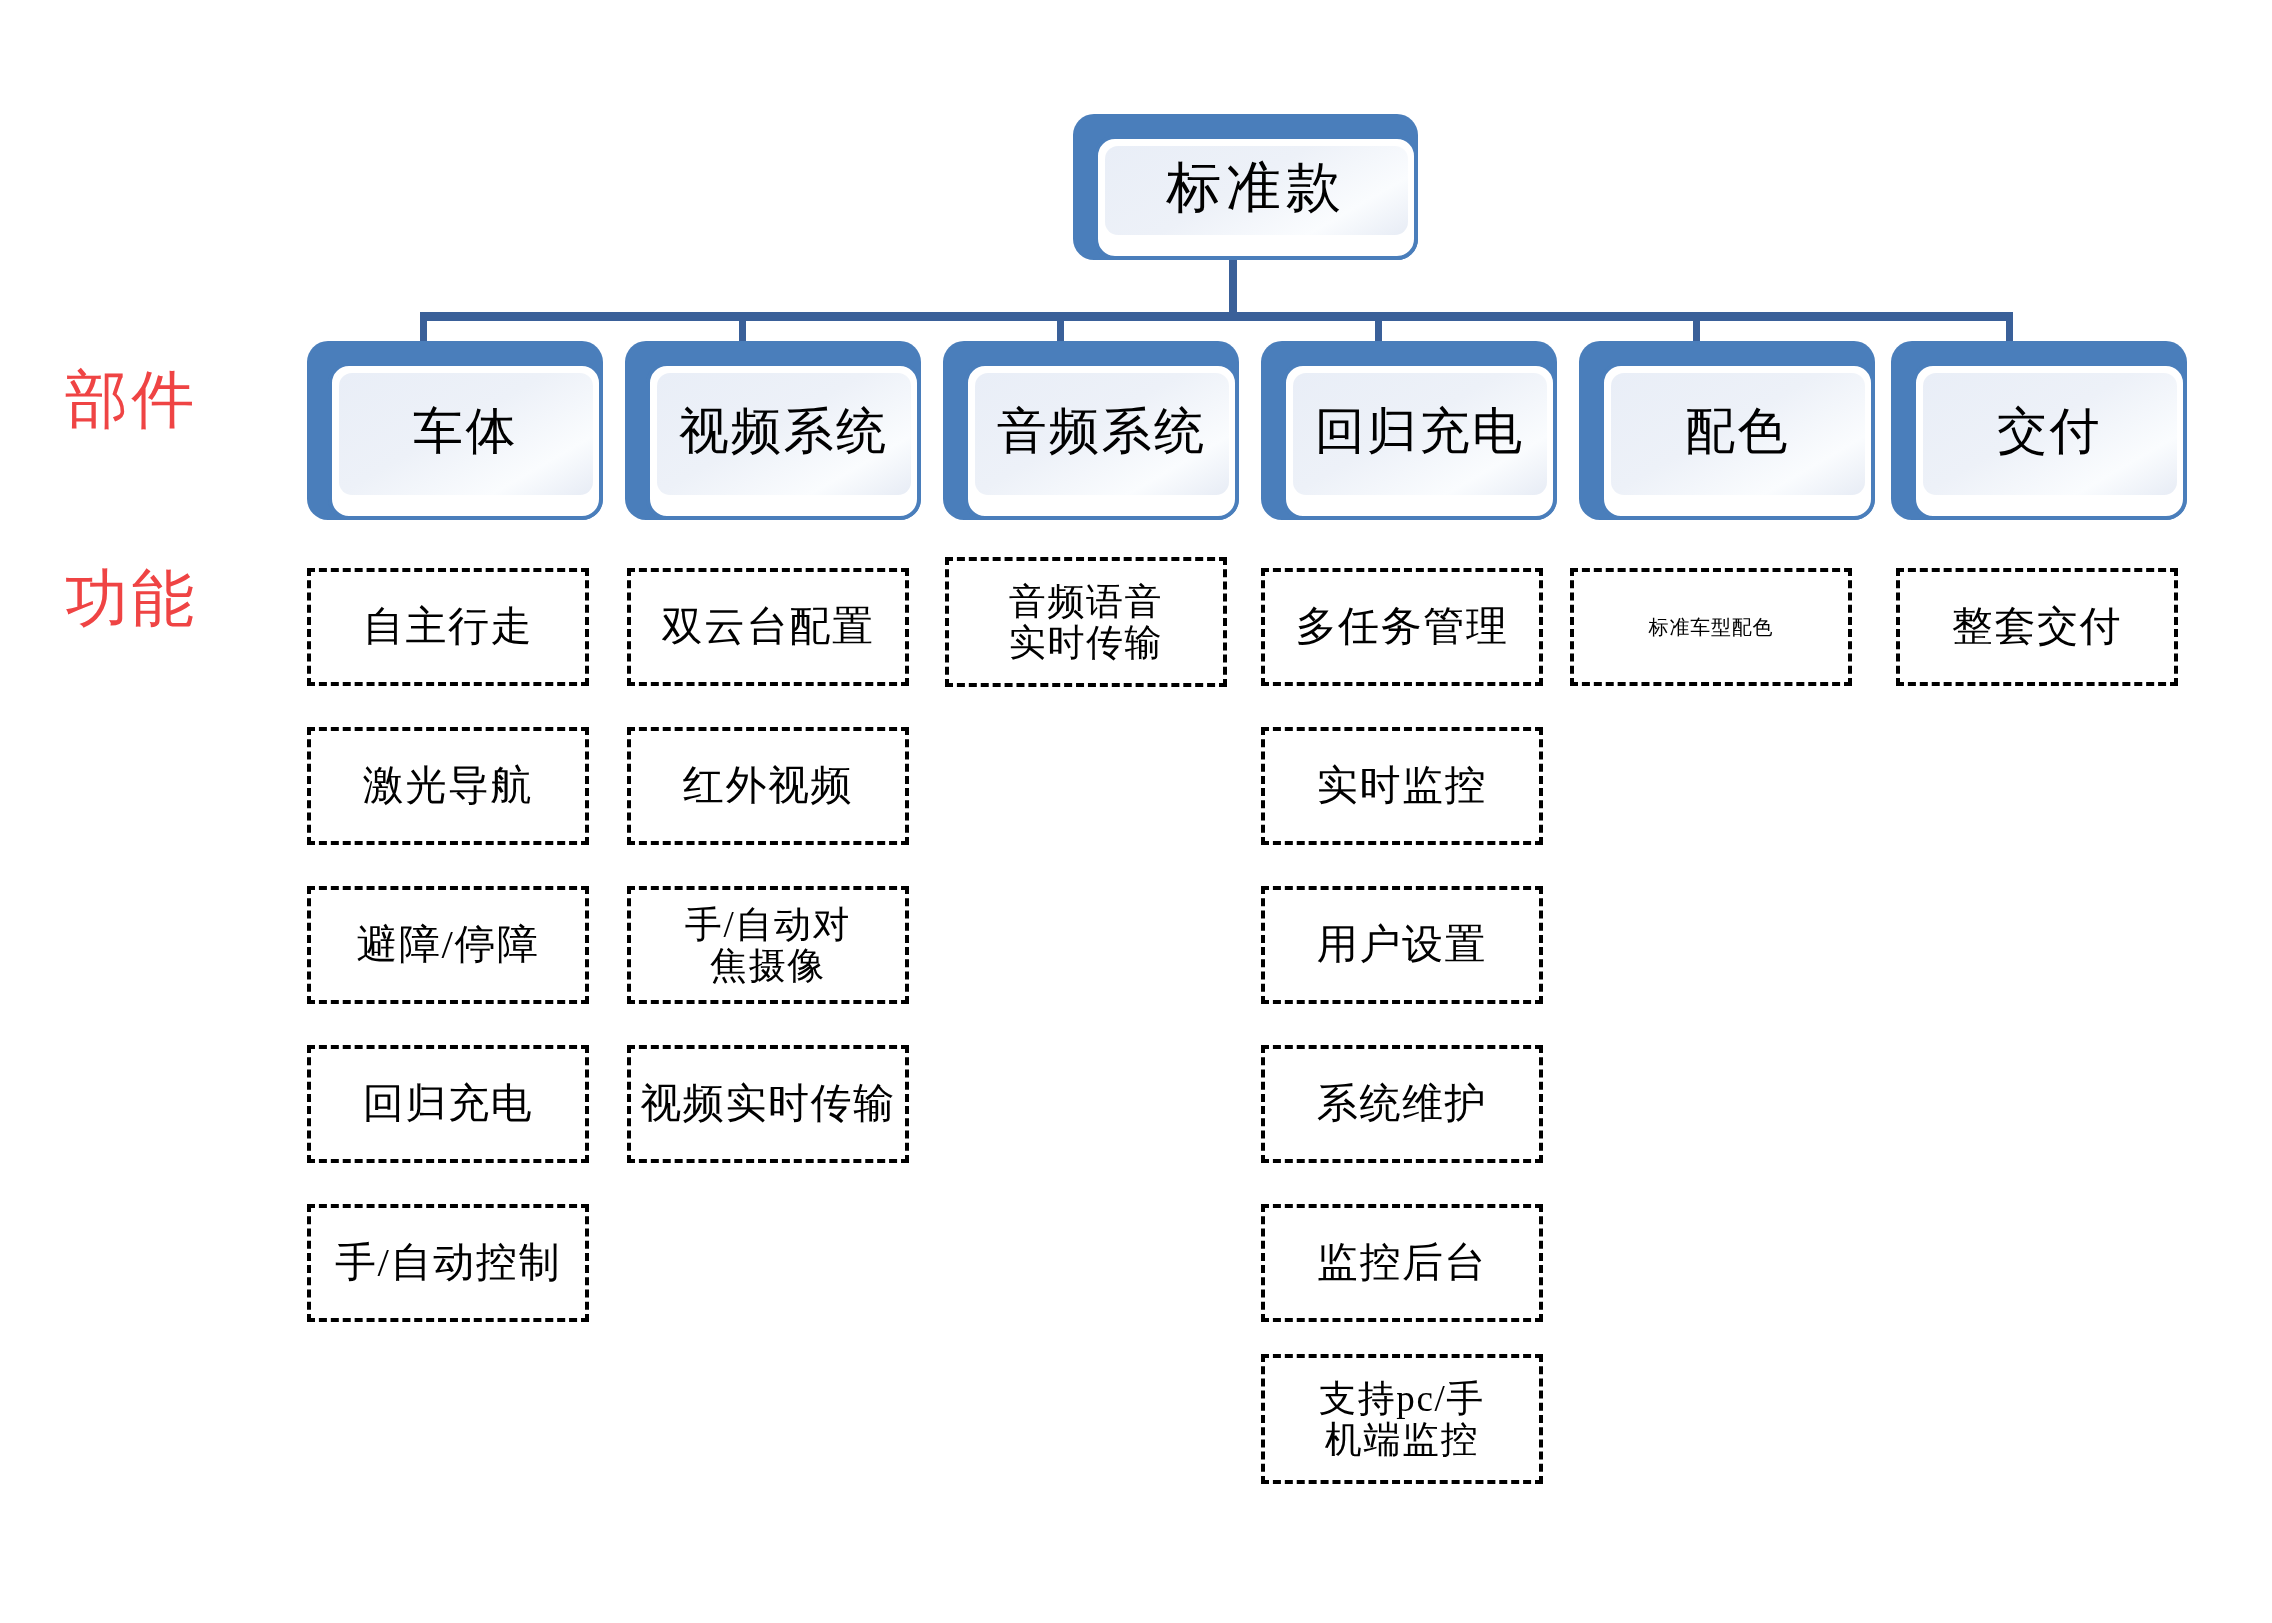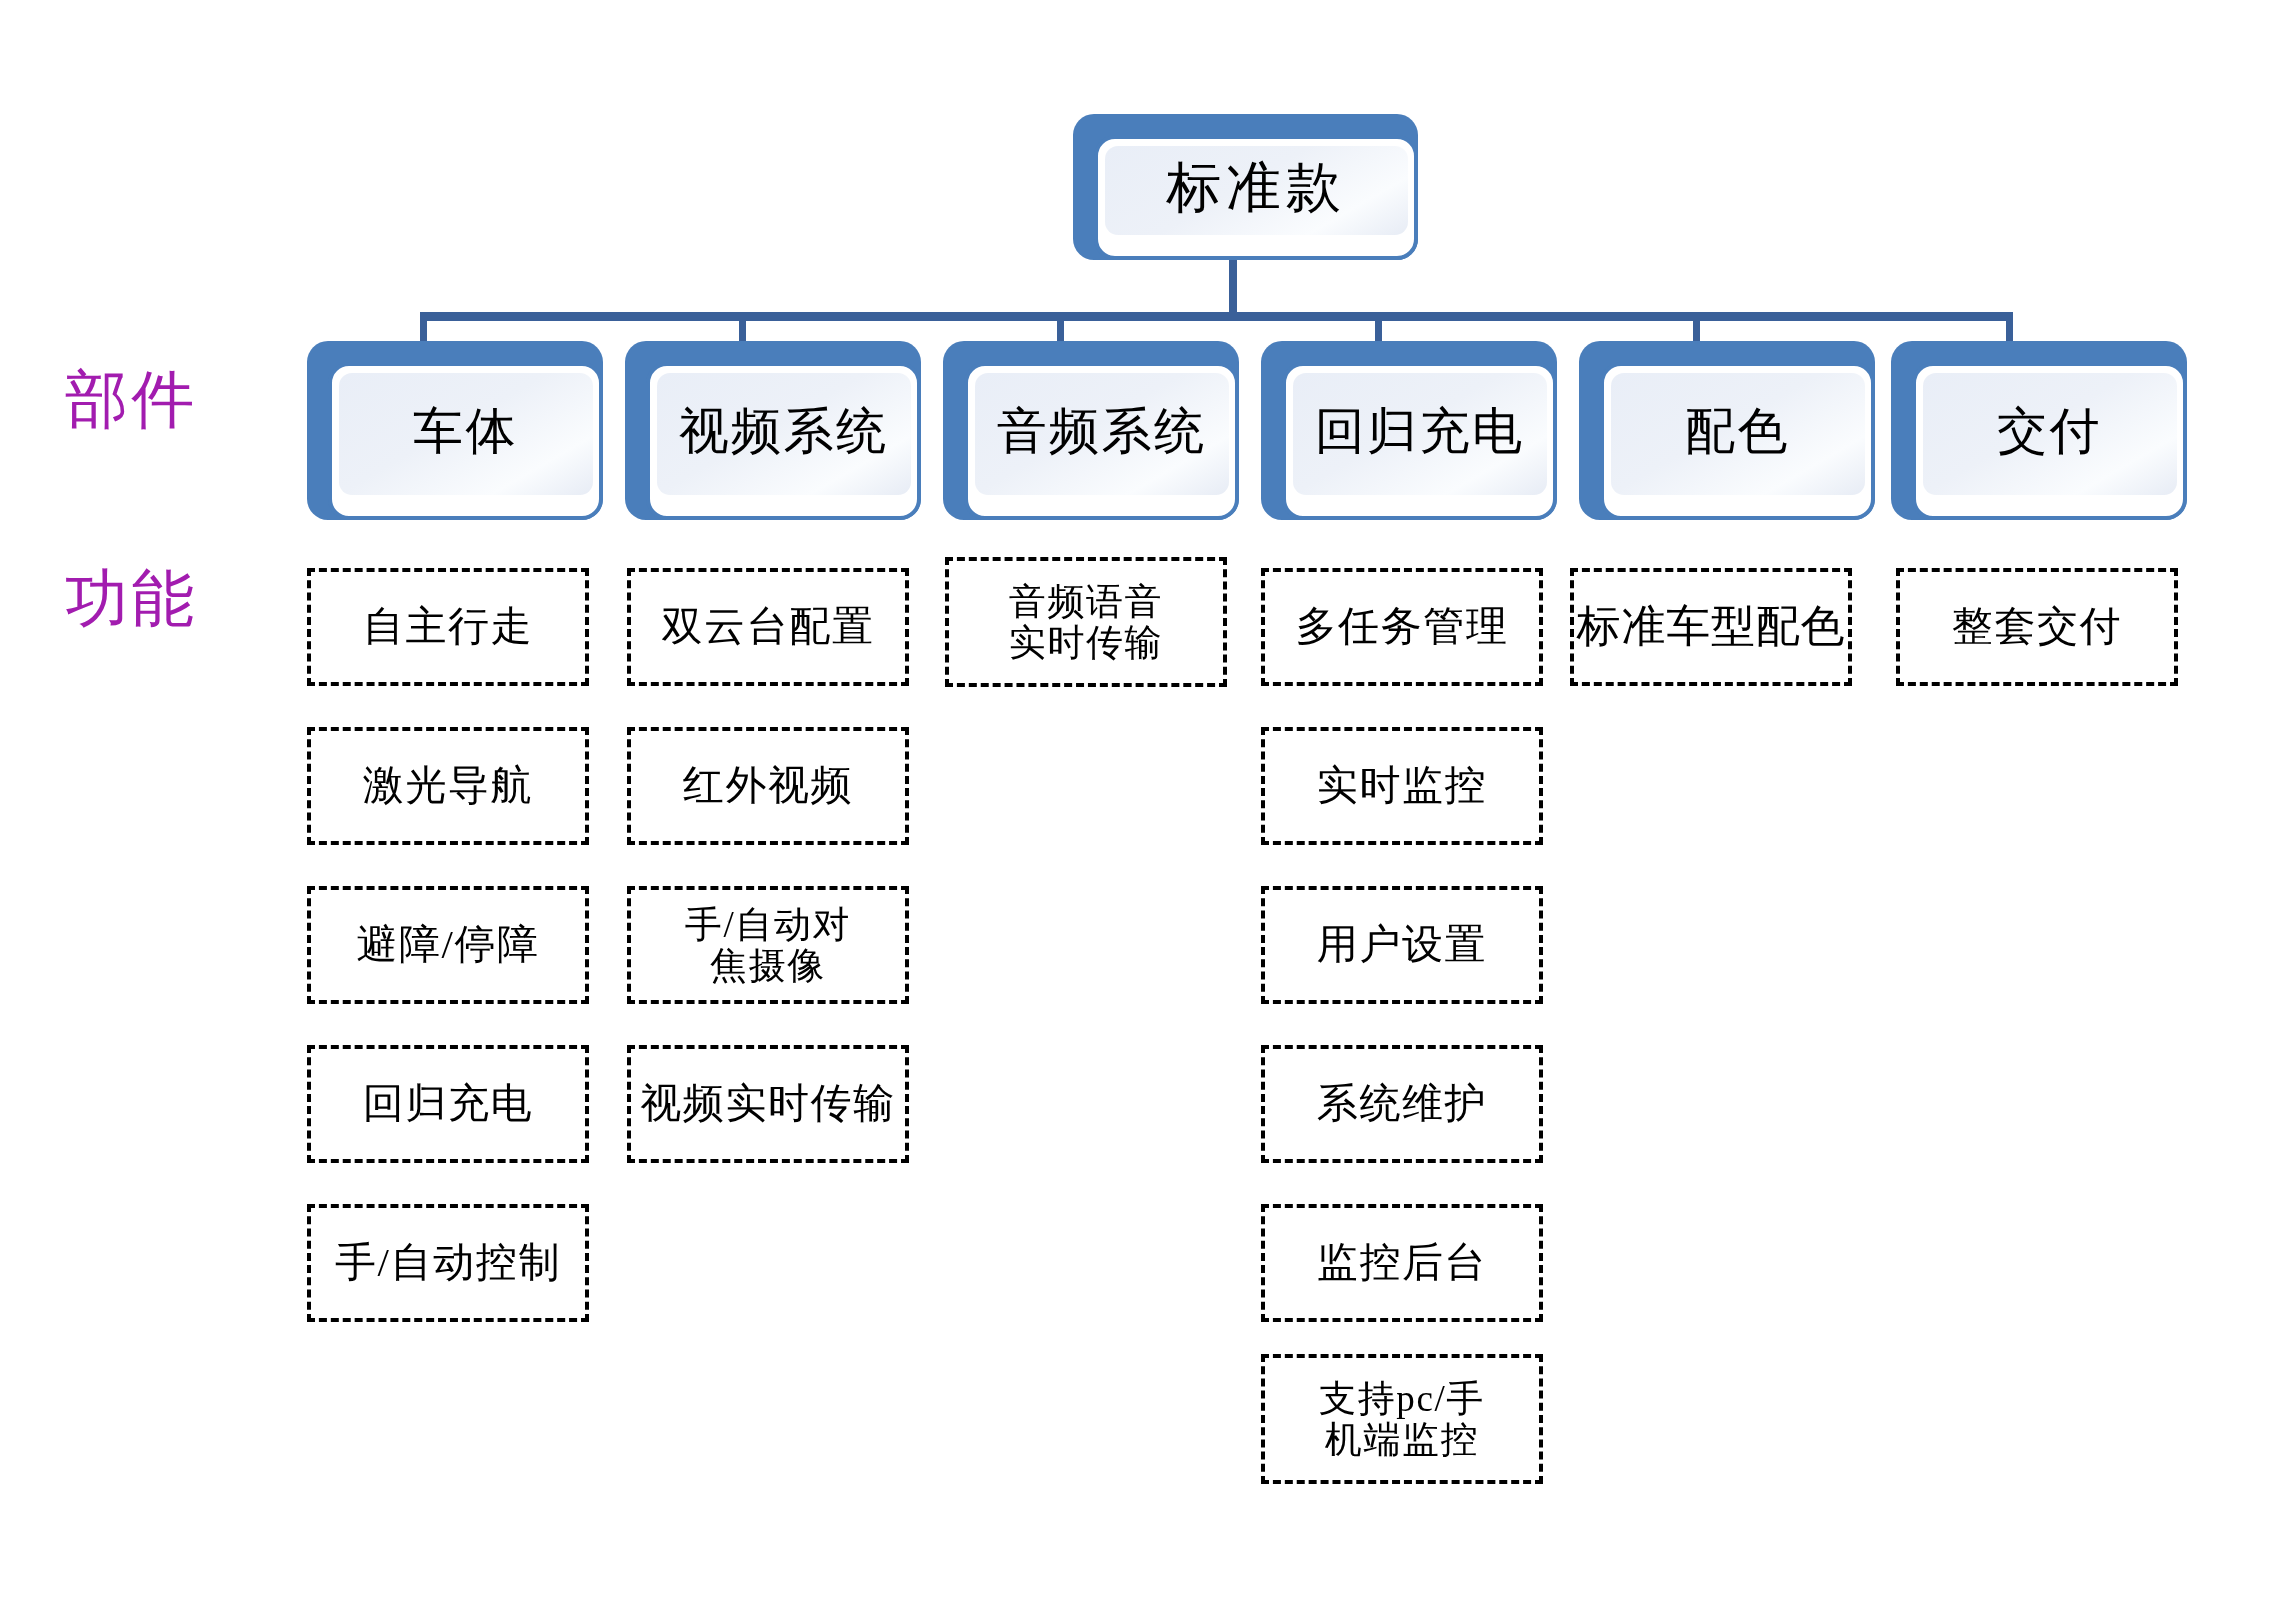--- a/index.html
+++ b/index.html
@@ -19,21 +19,21 @@
     background: #ffffff;
     overflow: hidden;
   }
 
   
   .row-label {
     position: absolute;
     font-family: "Liberation Serif", "DejaVu Serif", serif;
     font-size: 63px;
     font-weight: 400;
-    color: #a21caf;
+    color: #ef4444;
     letter-spacing: 3.2px;
     white-space: nowrap;
     line-height: 1;
   }
 
   
   .node {
     position: absolute;
     padding-left: 20px;
   }
@@ -103,21 +103,21 @@
     text-align: center;
   }
   .fn .t {
     font-family: "Liberation Serif", "DejaVu Serif", serif;
     font-size: 41px;
     line-height: 1.12;
     color: #000000;
     letter-spacing: 1.6px;
     white-space: pre-line;
   }
-  .fn.small .t { font-size: 44px; letter-spacing: 0.8px; }
+  .fn.small .t { font-size: 20px; letter-spacing: 0.8px; }
   .fn.two .t   { font-size: 37px; }
 </style>
 </head>
 <body>
 
 <div id="stage">
 
   <div class="row-label" style="left:65px; top:369px;">部件</div>
   <div class="row-label" style="left:65px; top:568px;">功能</div>
 

